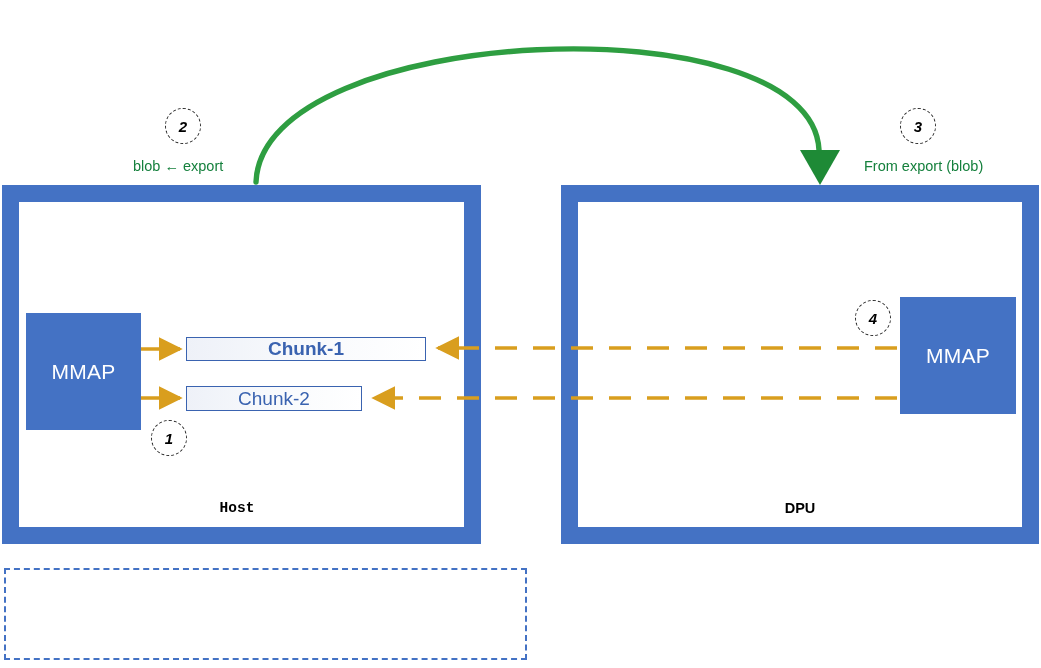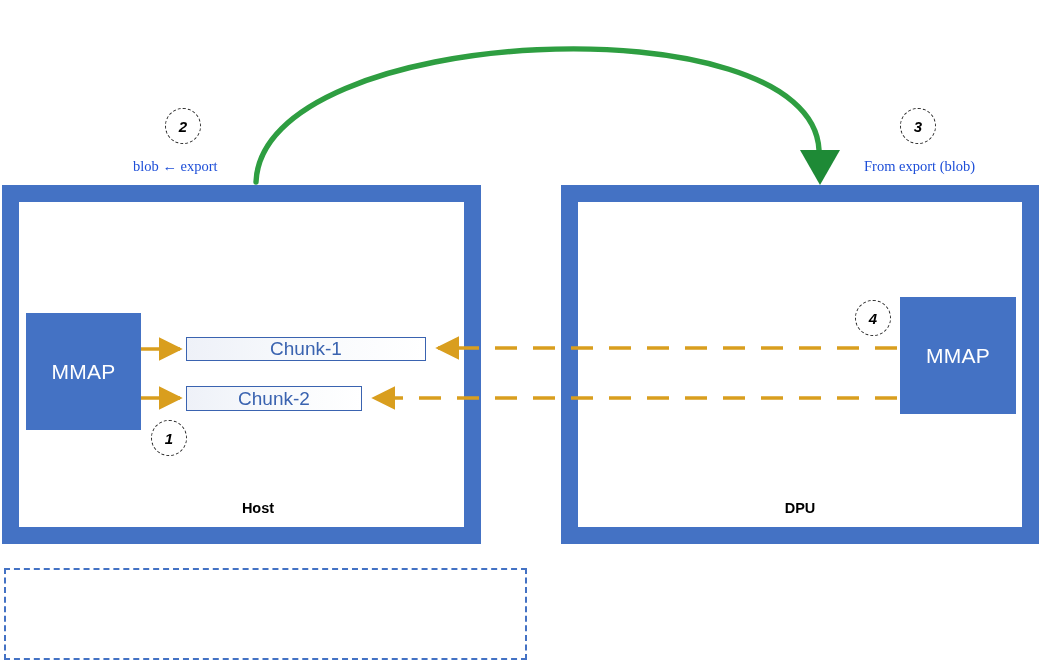--- a/index.html
+++ b/index.html
@@ -37,21 +37,21 @@
   #dpu-box  { left: 561px; top: 185px; width: 478px; height: 359px; }
 
   .container-label {
     position: absolute;
     font-size: 14.5px;
     font-weight: bold;
     color: #000000;
     text-align: center;
     white-space: nowrap;
   }
-  #host-label { left: 188px; top: 500px; width: 140px; }
+  #host-label { left: 167px; top: 500px; width: 140px; font-family: Liberation Mono, monospace; }
   #dpu-label  { left: 730px; top: 500px; width: 140px; }
 
   
   .mmap-box {
     position: absolute;
     background: #4472C4;
     display: flex;
     align-items: center;
     justify-content: center;
     color: #ffffff;
@@ -66,21 +66,21 @@
     position: absolute;
     box-sizing: border-box;
     border: 1.5px solid #3A63B0;
     background: linear-gradient(to right, #eef1f8 0%, #f7f9fc 45%, #ffffff 100%);
     display: flex;
     align-items: center;
     justify-content: center;
     color: #3A63B0;
     font-size: 19px;
   }
-  #chunk-1 { left: 186px; top: 337px; width: 240px; height: 24px; }
+  #chunk-1 { left: 186px; top: 337px; width: 240px; height: 24px; font-weight: bold; }
   #chunk-2 { left: 186px; top: 386px; width: 176px; height: 25px; }
 
   
   .num-circle {
     position: absolute;
     box-sizing: border-box;
     width: 36px;
     height: 36px;
     border: 1.6px dashed #2b2b2b;
     border-radius: 50%;
@@ -95,23 +95,22 @@
   }
   #circle-1 { left: 151px; top: 420px; }
   #circle-2 { left: 165px; top: 108px; }
   #circle-3 { left: 900px; top: 108px; }
   #circle-4 { left: 855px; top: 300px; }
 
   
   .step-caption {
     position: absolute;
     font-size: 14.5px;
-    color: #1d4ed8;
+    color: #15803d;
     white-space: nowrap;
-    font-family: Liberation Serif, serif;
   }
   #caption-2 { left: 133px; top: 158px; }
   #caption-3 { left: 864px; top: 158px; }
 
   
   #legend-box {
     position: absolute;
     left: 4px;
     top: 568px;
     width: 523px;

